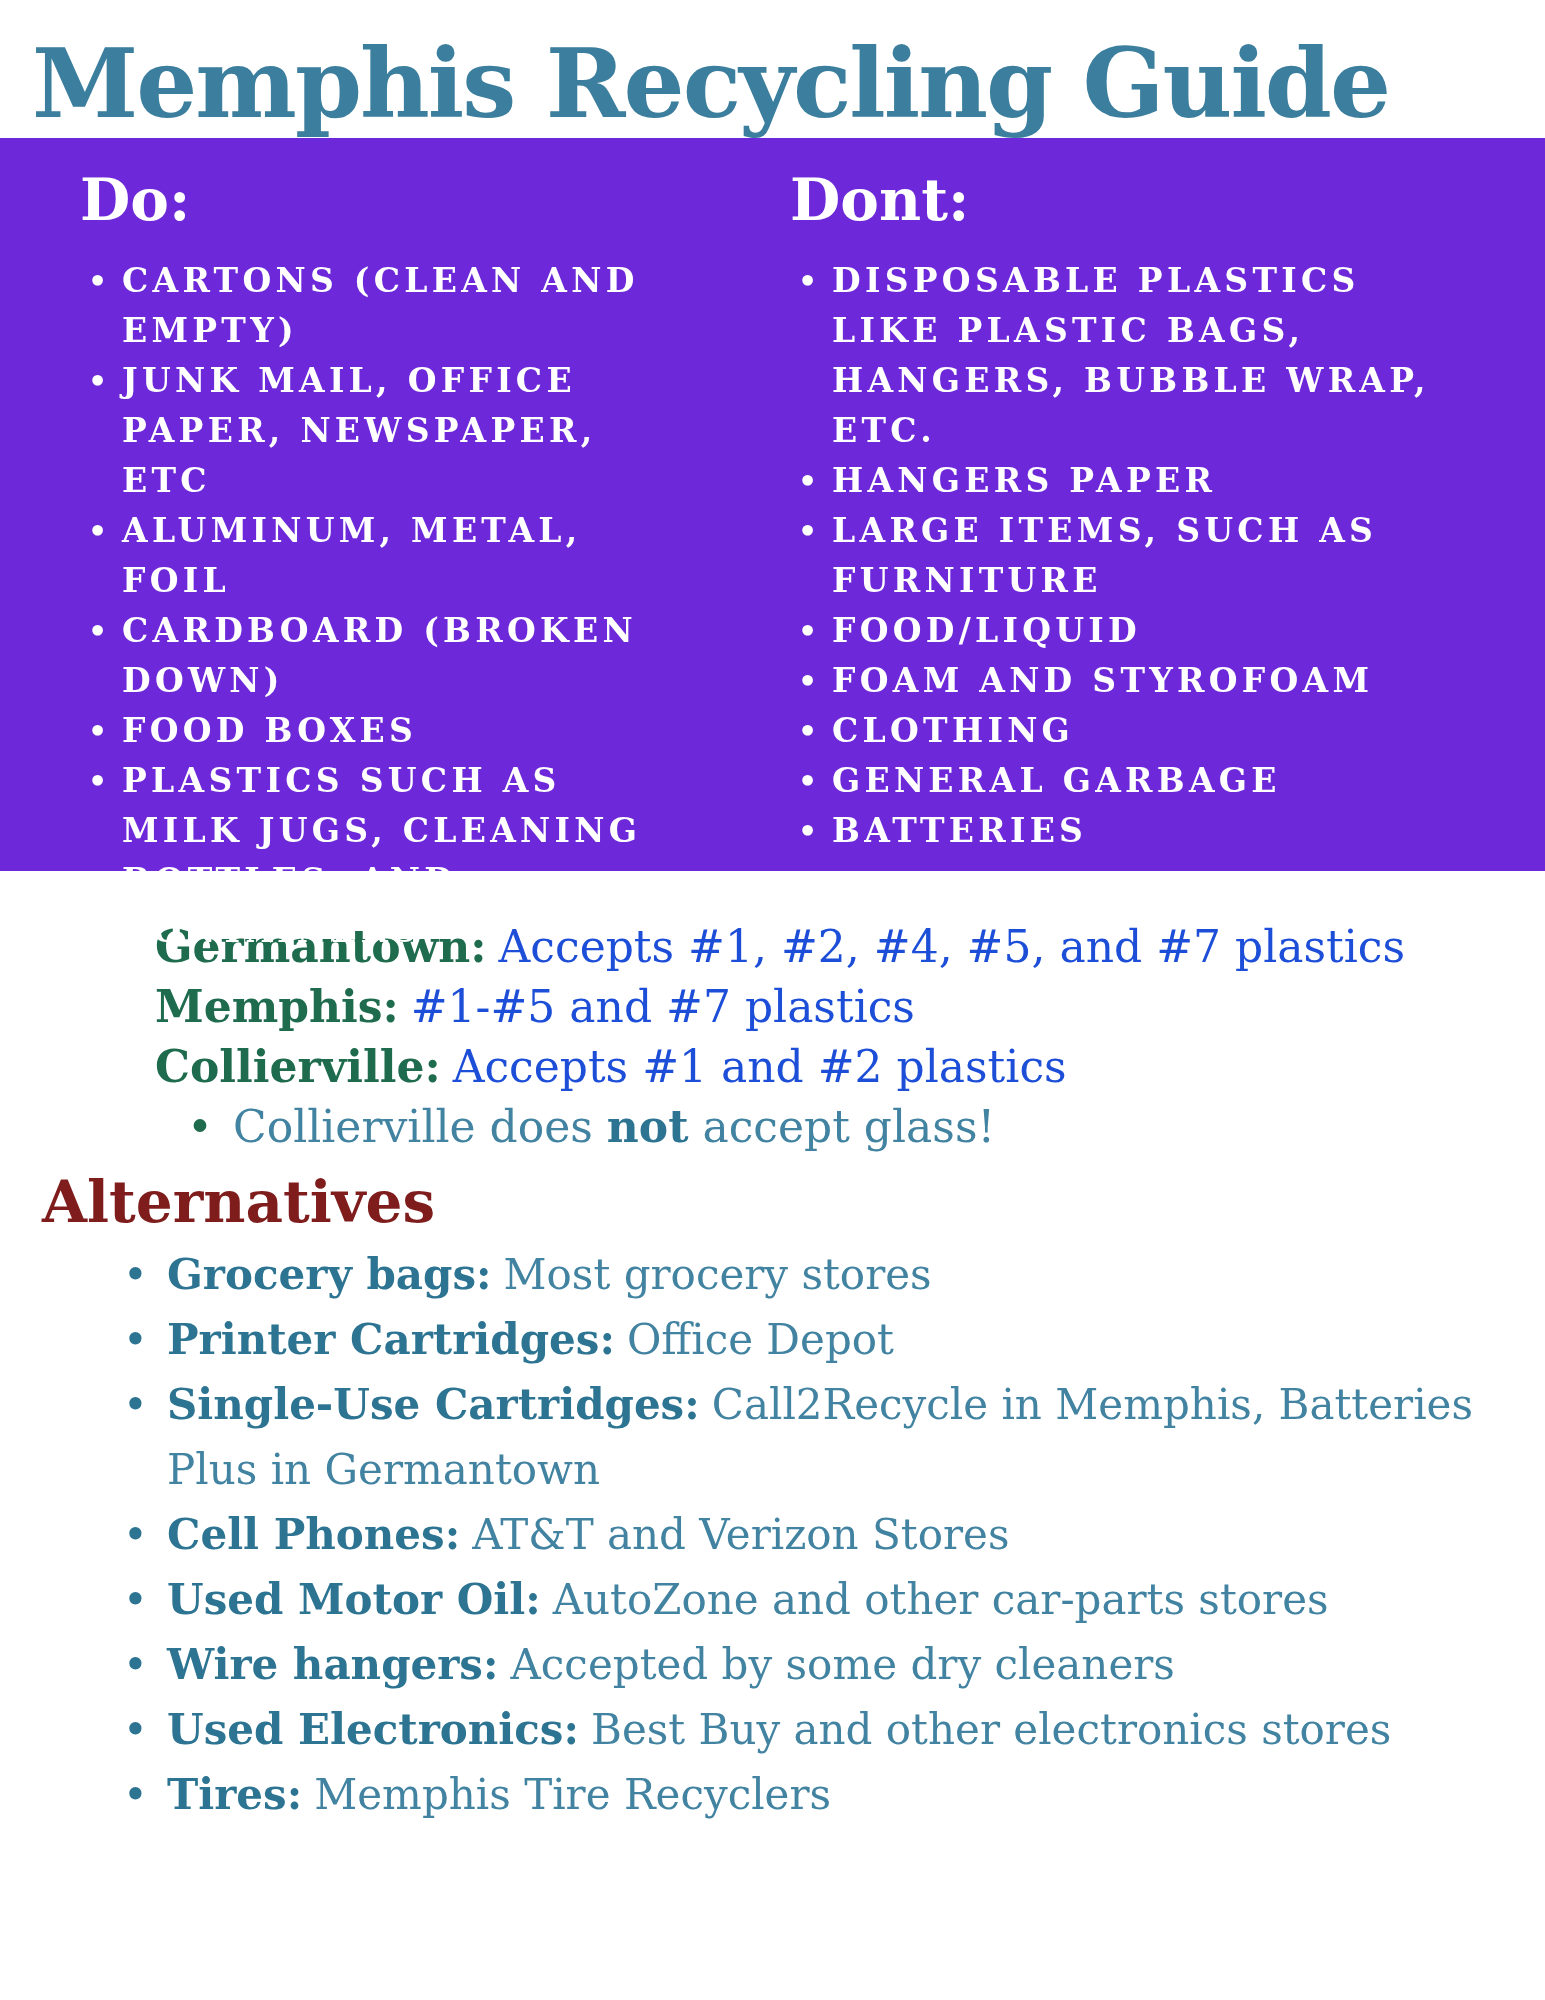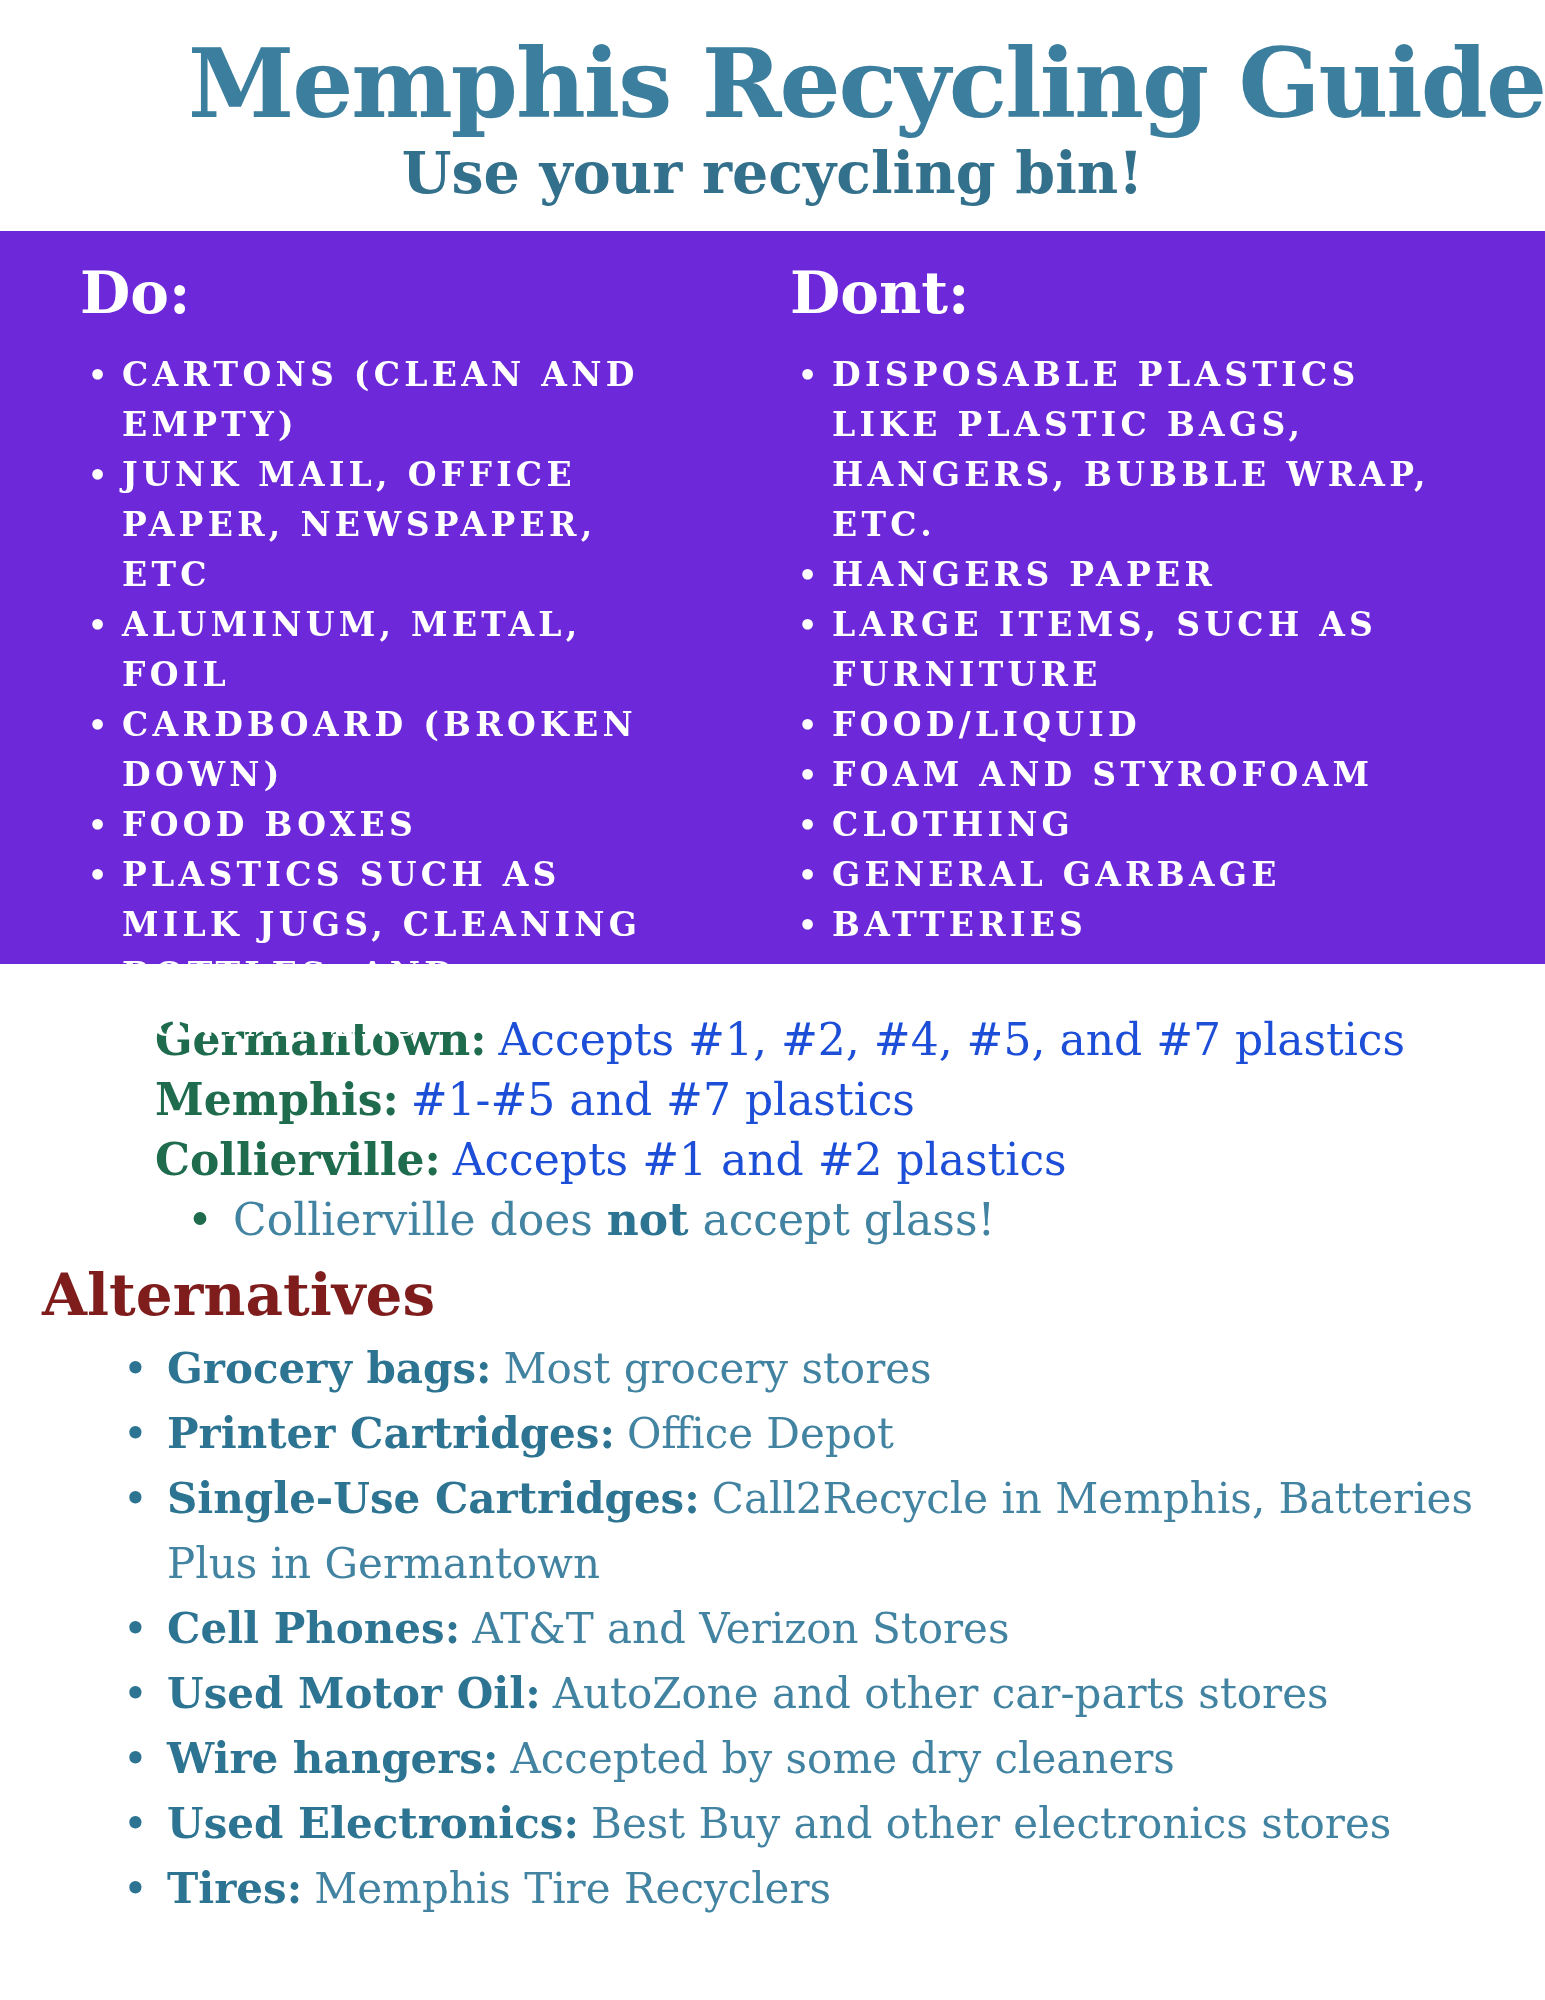--- a/index.html
+++ b/index.html
@@ -8,21 +8,21 @@
     width: 1545px;
     height: 2000px;
     overflow: hidden;
     font-family: "DejaVu Serif", serif;
     position: relative;
   }
 
   
   .page-title {
     margin-top: 30px;
-    text-align: right;
+    text-align: left;
     font-size: 96px;
     font-weight: bold;
     letter-spacing: -2px;
     line-height: 1.12;
     color: #3b7e9d;
     padding-left: 32px;
   }
   .page-subtitle {
     margin: 2px 0 26px 0;
     text-align: center;
@@ -135,21 +135,20 @@
     font-weight: bold;
     color: #2d7492;
     margin-right: 12px;
   }
 </style>
 </head>
 <body>
 
 <header>
   <h1 class="page-title">Memphis Recycling Guide</h1>
-  <h2 class="page-subtitle">Use your recycling bin!</h2>
 </header>
 
 <section class="do-dont-panel">
   <div class="panel-col-do">
     <div class="panel-heading">Do:</div>
     <ul class="panel-list">
       <li>CARTONS (CLEAN AND EMPTY)</li>
       <li>JUNK MAIL, OFFICE PAPER, NEWSPAPER, ETC</li>
       <li>ALUMINUM, METAL, FOIL</li>
       <li>CARDBOARD (BROKEN DOWN)</li>

